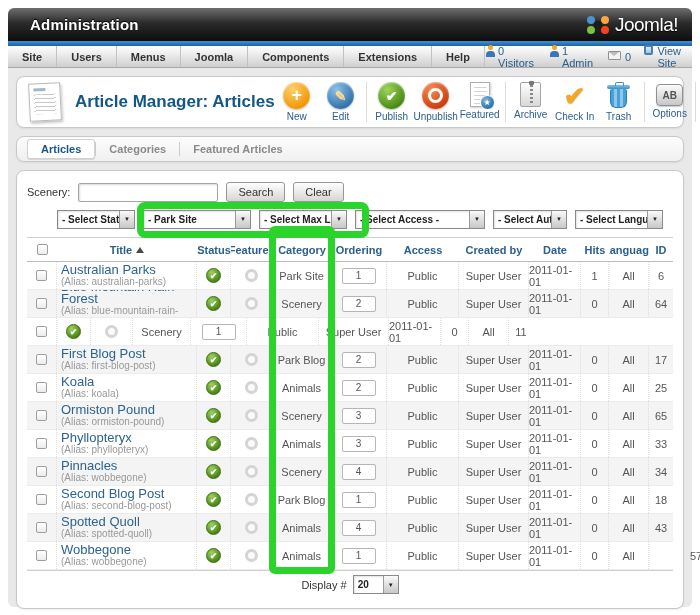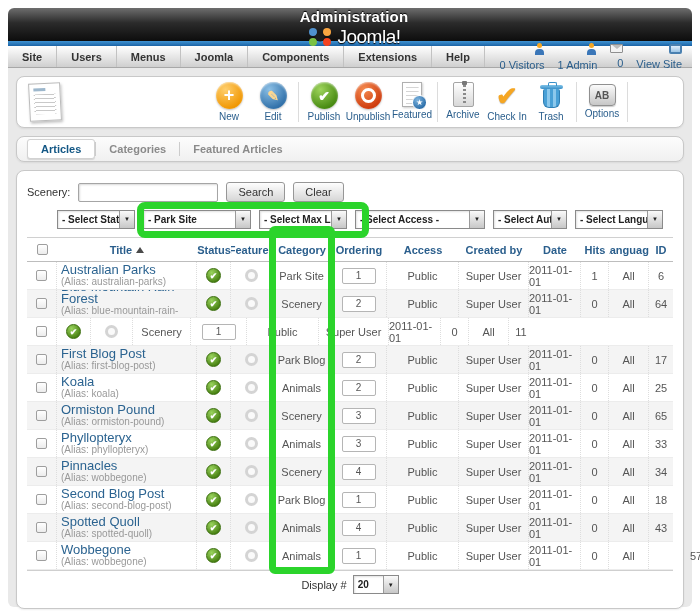--- a/index.html
+++ b/index.html
@@ -10,42 +10,41 @@
     position:relative;
   }
   .page { position:absolute; left:8px; top:8px; width:684px; height:599px; }
 
   
   .admin-header {
     height:33px; border-radius:6px 6px 0 0;
     background:linear-gradient(#6e6e6e, #2b2b2b 45%, #0d0d0d);
     display:flex; align-items:center; justify-content:space-between;
     padding:0 14px 0 22px;
-    flex-direction:column;
   }
   .admin-title { color:#fff; font-size:15px; font-weight:bold; text-shadow:0 -1px 1px #000; letter-spacing:.2px; }
   .logo { display:flex; align-items:center; gap:4px; }
   .logo-text { color:#fff; font-size:19px; letter-spacing:-0.5px; text-shadow:0 1px 1px #000; }
 
   .blue-strip { height:5px; background:linear-gradient(#3f93d2,#1b63a5); }
 
   
   .menubar {
     height:22px; background:linear-gradient(#ffffff,#cfcfcf);
     border-bottom:1px solid #a8a8a8;
     display:flex; align-items:stretch; justify-content:space-between;
     font-size:11px;
   }
   .menu-left { display:flex; }
   .menu-item {
     display:flex; align-items:center; padding:0 14px;
     font-weight:bold; color:#333; border-right:1px solid #c2c2c2; cursor:default;
   }
   .menu-right { display:flex; align-items:center; gap:13px; padding-right:10px; color:#2a5e8c; }
-  .status-item { display:flex; align-items:flex-end; gap:4px;flex-direction:column; }
+  .status-item { display:flex; align-items:flex-start; gap:4px; }
 
   
   .mi { display:inline-block; position:relative; }
   .user-ic { width:11px; height:12px; }
   .user-ic::before { content:""; position:absolute; left:3px; top:0; width:5px; height:5px; border-radius:50%; background:#f5a623; }
   .user-ic::after { content:""; position:absolute; left:1px; bottom:0; width:9px; height:6px; border-radius:4px 4px 0 0; background:#3a76b8; }
   .mail-ic { width:13px; height:9px; background:#f3f3f3; border:1px solid #8f8f8f; border-radius:1px; }
   .mail-ic::before { content:""; position:absolute; left:0; top:0; width:0; height:0;
      border-left:5px solid transparent; border-right:5px solid transparent; border-top:4px solid #bcbcbc; margin-left:0.5px;}
   .screen-ic { width:13px; height:10px; background:linear-gradient(#dfeefc,#9cc4e4); border:2px solid #4a80b0; border-radius:2px; }
@@ -194,20 +193,21 @@
       </div>
   </div>
 
   <div class="content">
 
     <div class="panel toolbar-panel">
       <div class="doc-icon">
         <div class="l1"></div>
           <div class="lines"></div>
       </div>
+      <h1 class="page-title">Article Manager: Articles</h1>
       <div class="toolbar-buttons" id="toolbar-buttons">
           <div class="tbtn">
             <span class="ticon circ ic-new">+</span>
             <span class="tbtn-label">New</span>
           </div>
           <div class="tbtn">
             <span class="ticon circ ic-edit">✎</span>
             <span class="tbtn-label">Edit</span>
           </div>
           <div class="tsep"></div>

